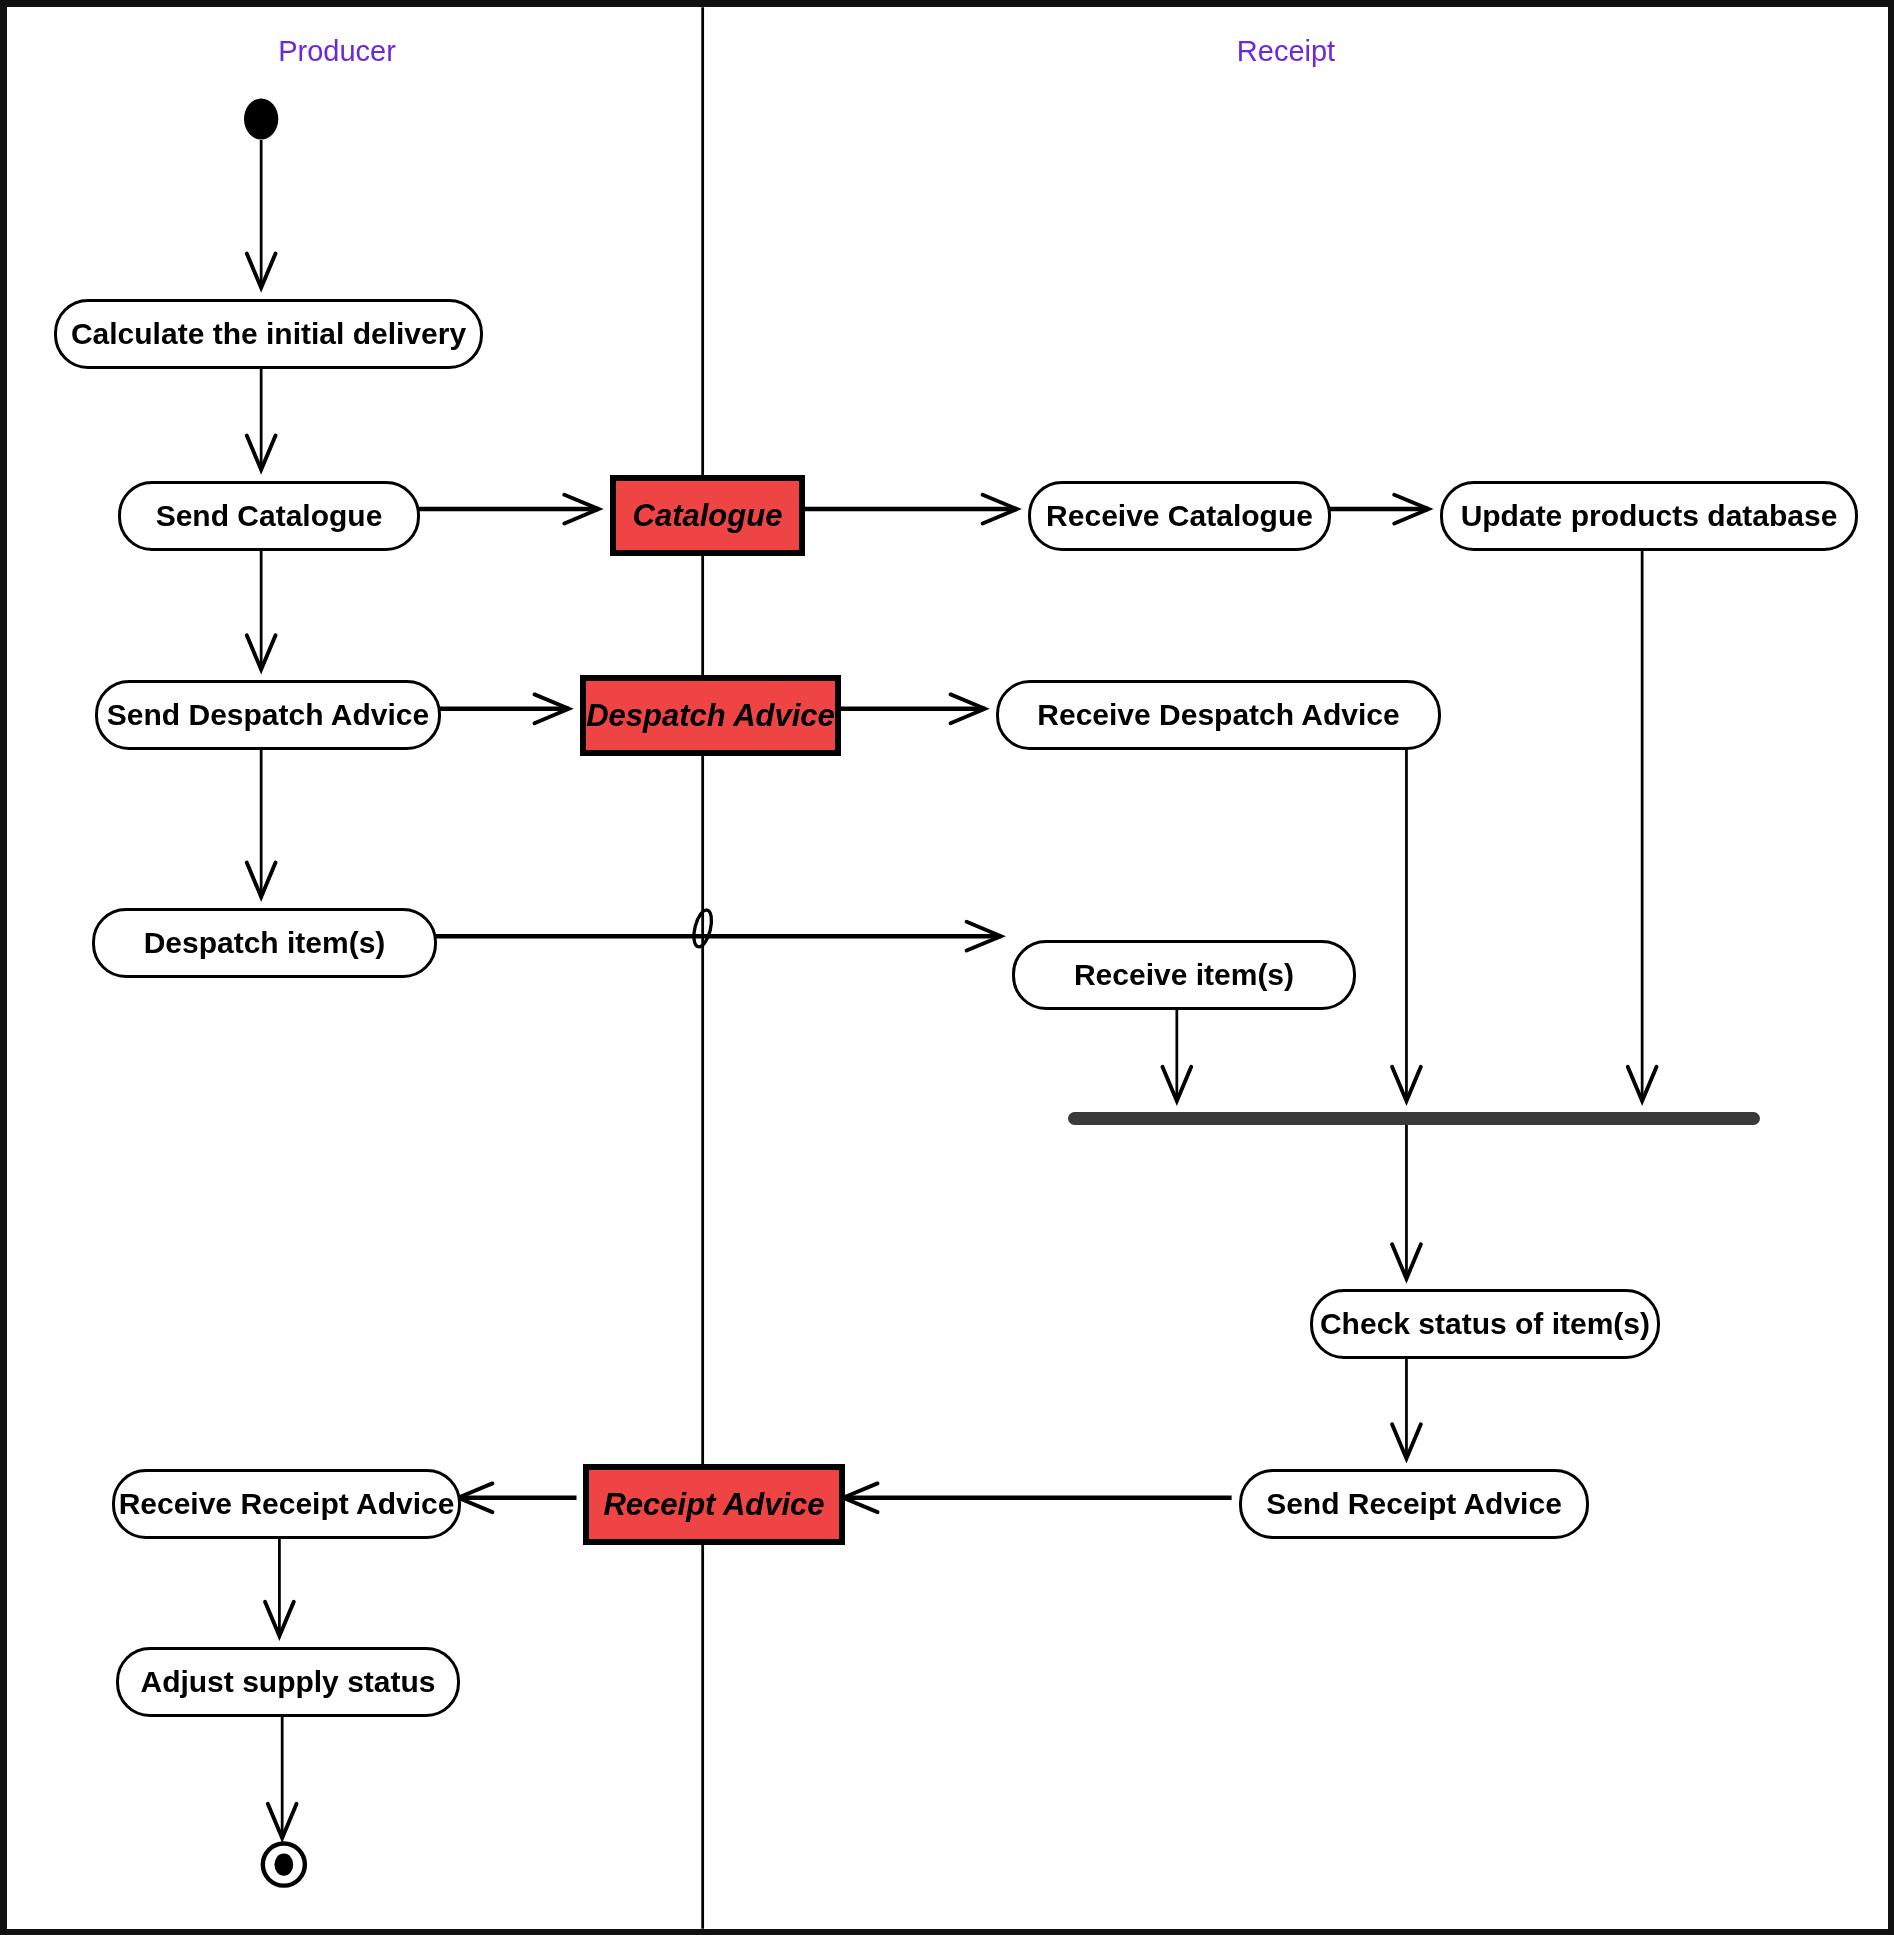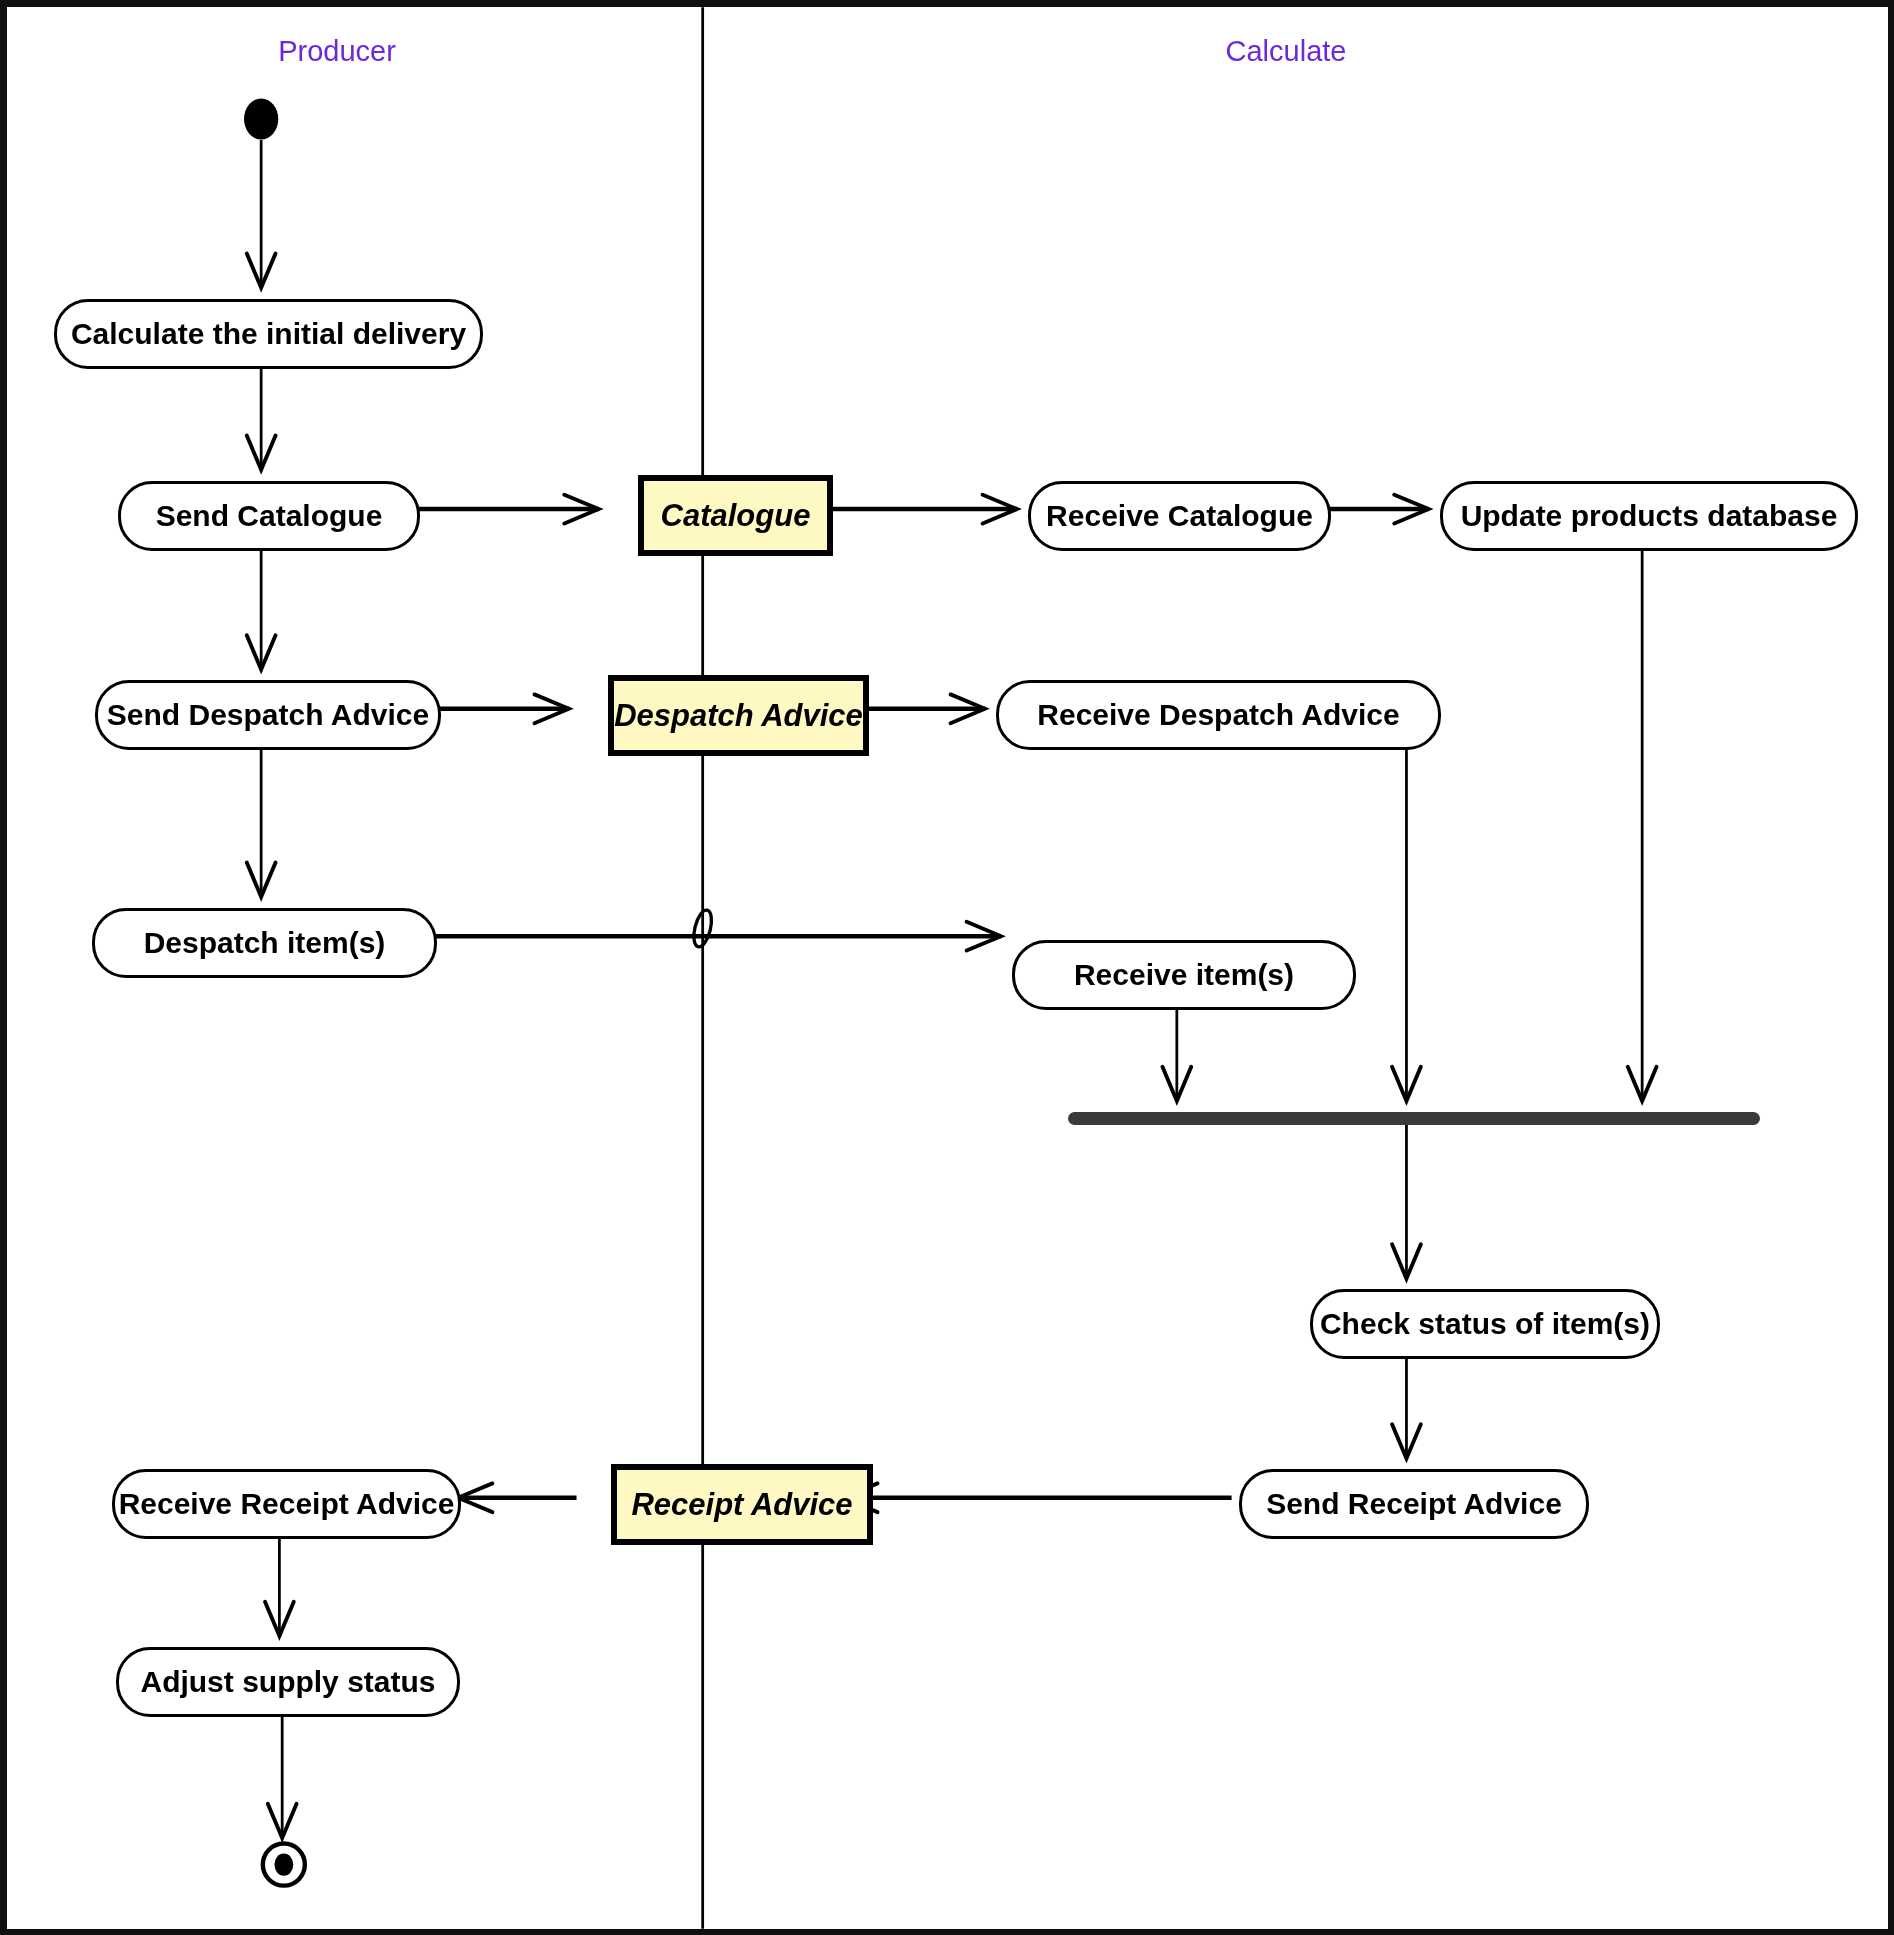--- a/index.html
+++ b/index.html
@@ -38,32 +38,31 @@
     justify-content: center;
     font-size: 30px;
     font-weight: 700;
     color: #000000;
     white-space: nowrap;
     text-align: center;
   }
   .object-node {
     position: absolute;
     box-sizing: border-box;
-    background: #fef9c3;
+    background: #ef4444;
     border: 6px solid #000000;
     display: flex;
     align-items: center;
     justify-content: center;
     font-size: 31px;
     font-weight: 700;
     font-style: italic;
     color: #000000;
     white-space: nowrap;
     text-align: center;
-    margin-left: 28px;
   }
   .join-bar {
     position: absolute;
     left: 1061px; top: 1105px;
     width: 692px; height: 12.7px;
     background: #3a3a3a;
     border-radius: 6.6px;
   }
 </style>
 </head>
@@ -104,21 +103,21 @@
 
     <ellipse cx="472" cy="215" rx="31" ry="37" fill="#000000"></ellipse>
 
     <g>
       <circle cx="513" cy="3370" r="38" fill="#ffffff" stroke="#000000" stroke-width="8"></circle>
       <ellipse cx="513" cy="3370" rx="17" ry="20" fill="#000000"></ellipse>
     </g>
   </svg>
 
   <div class="lane-label" style="left:330px; top:28px;">Producer</div>
-  <div class="lane-label" style="left:1279px; top:28px;">Calculate</div>
+  <div class="lane-label" style="left:1279px; top:28px;">Receipt</div>
 
   <div class="action-node" style="left:47px; top:292px; width:429px; height:70px;">Calculate the initial delivery</div>
   <div class="action-node" style="left:111px; top:474px; width:302px; height:70px;">Send Catalogue</div>
   <div class="action-node" style="left:88px; top:673px; width:346px; height:70px;">Send Despatch Advice</div>
   <div class="action-node" style="left:105px; top:1462px; width:349px; height:70px;">Receive Receipt Advice</div>
   <div class="action-node" style="left:85px; top:901px; width:345px; height:70px;">Despatch item(s)</div>
   <div class="action-node" style="left:109px; top:1640px; width:344px; height:70px;">Adjust supply status</div>
 
   <div class="action-node" style="left:1021px; top:474px; width:303px; height:70px;">Receive Catalogue</div>
   <div class="action-node" style="left:1433px; top:474px; width:418px; height:70px;">Update products database</div>

